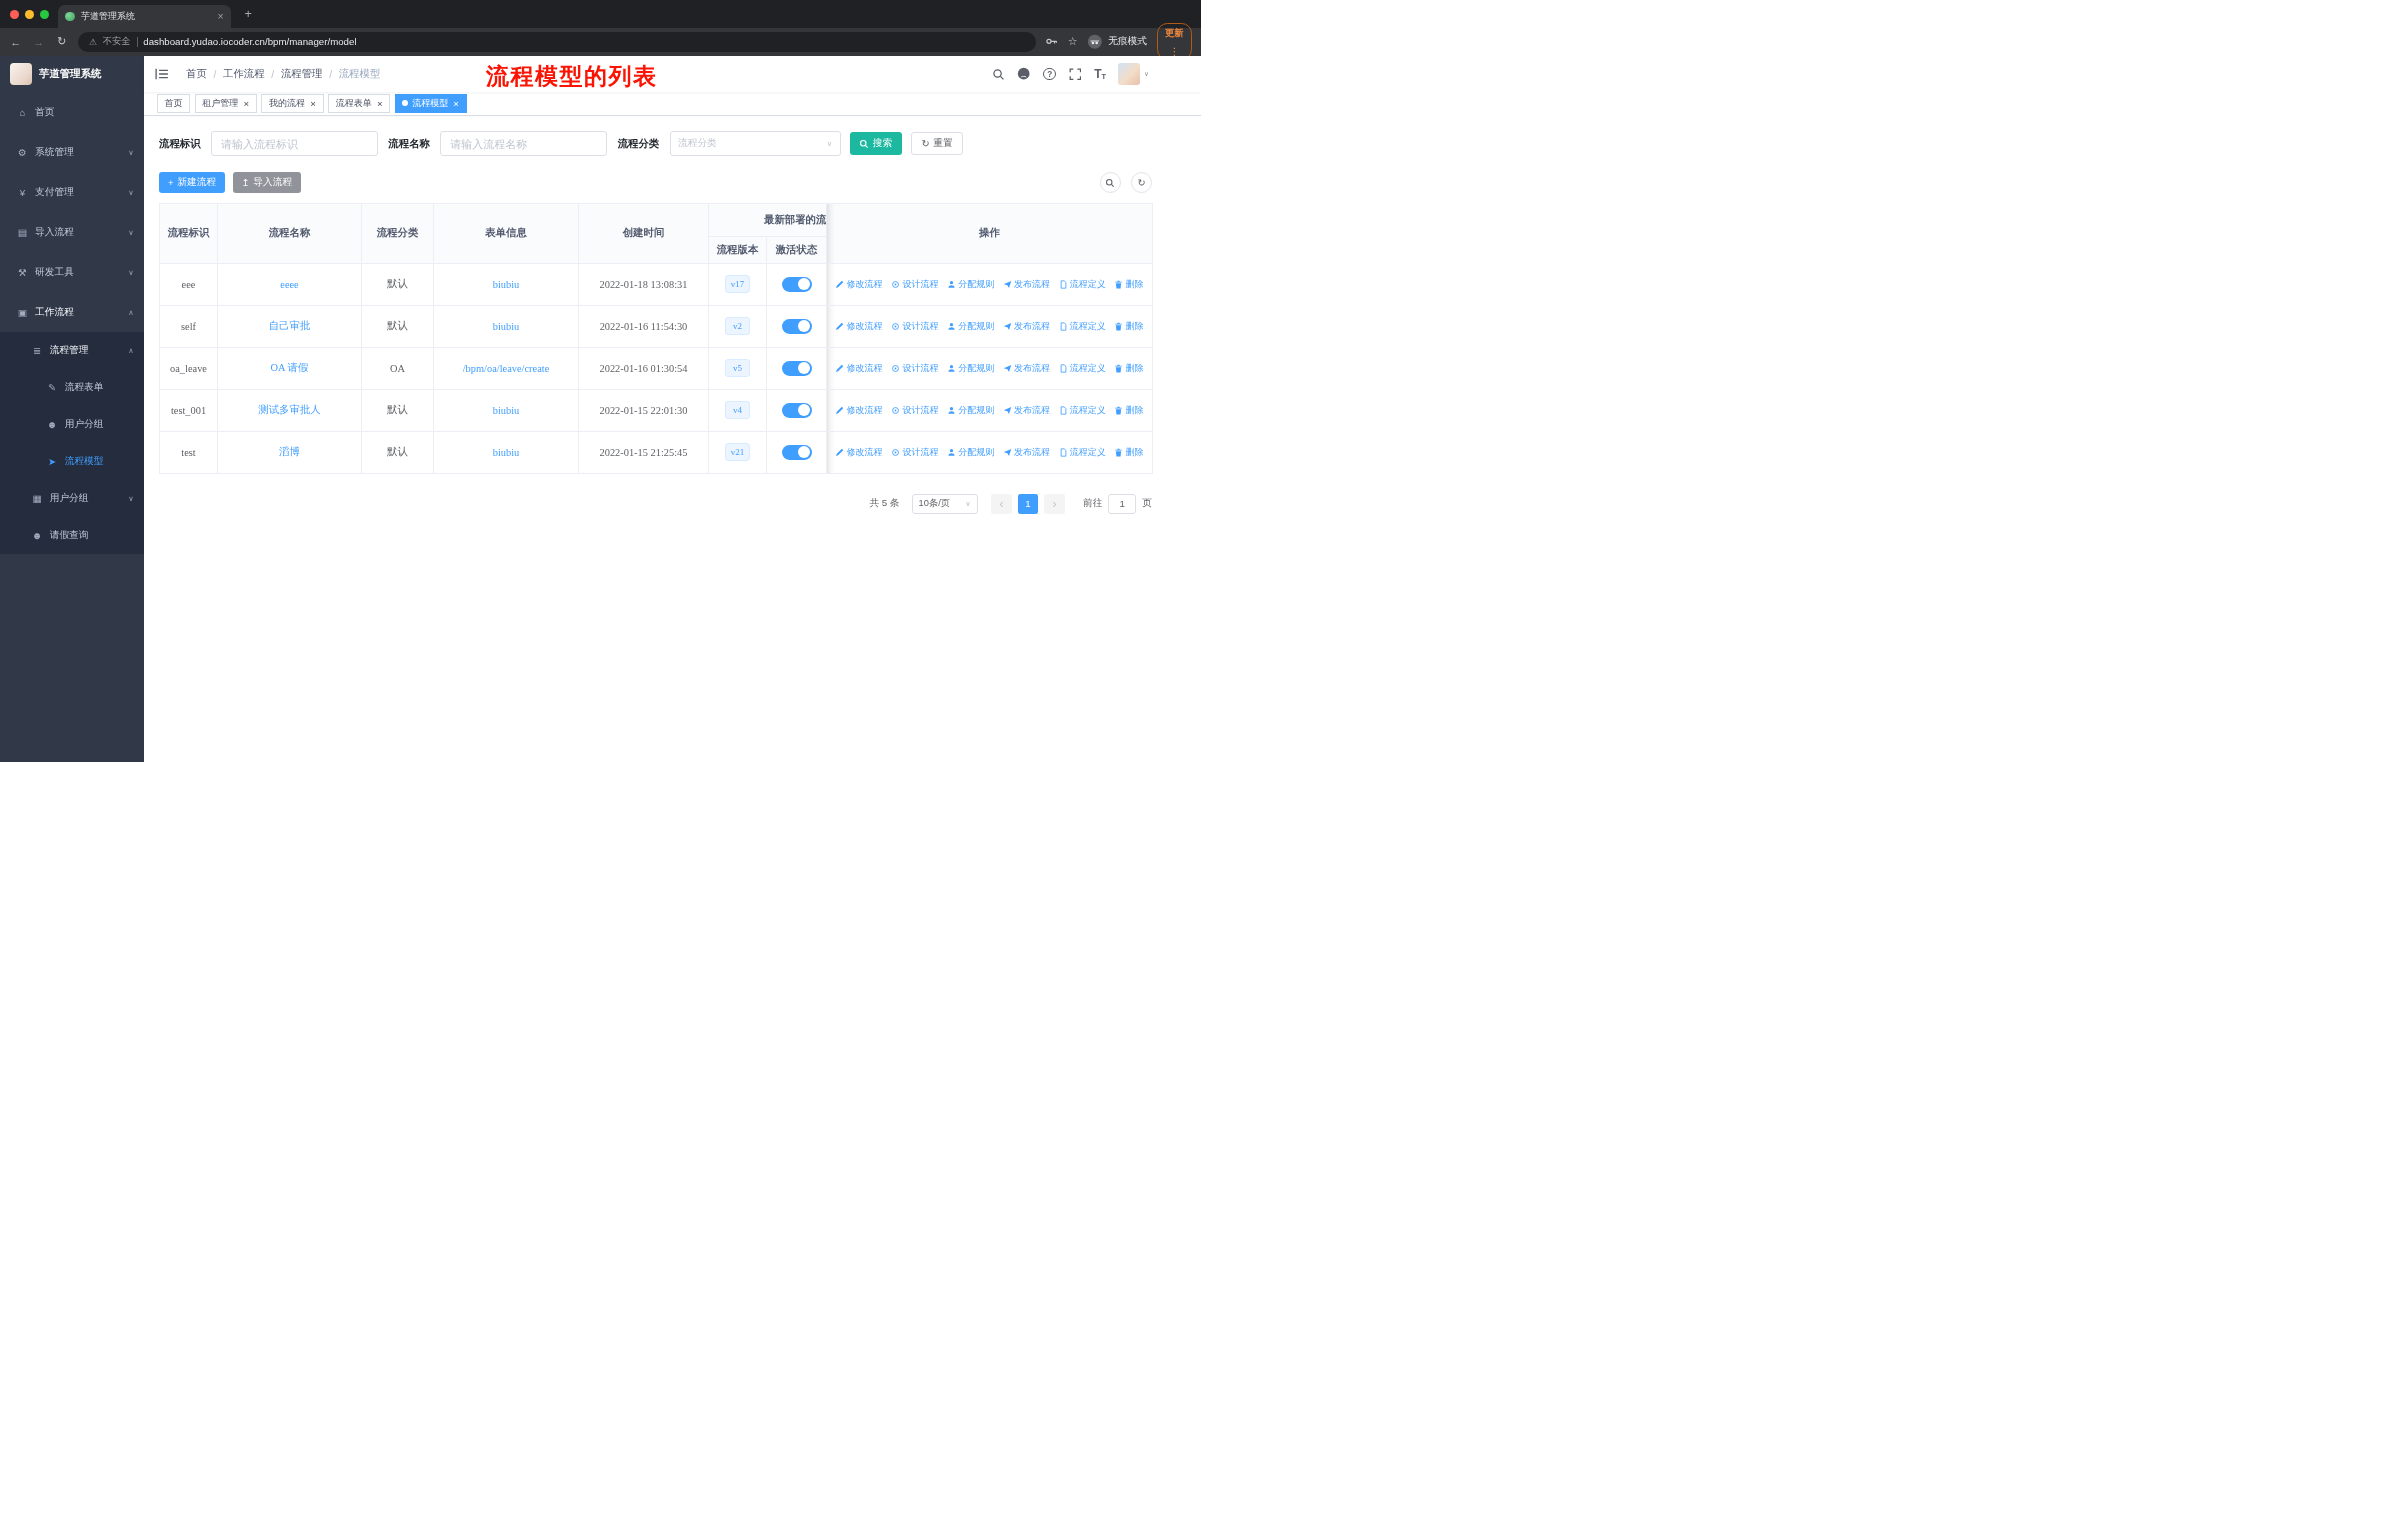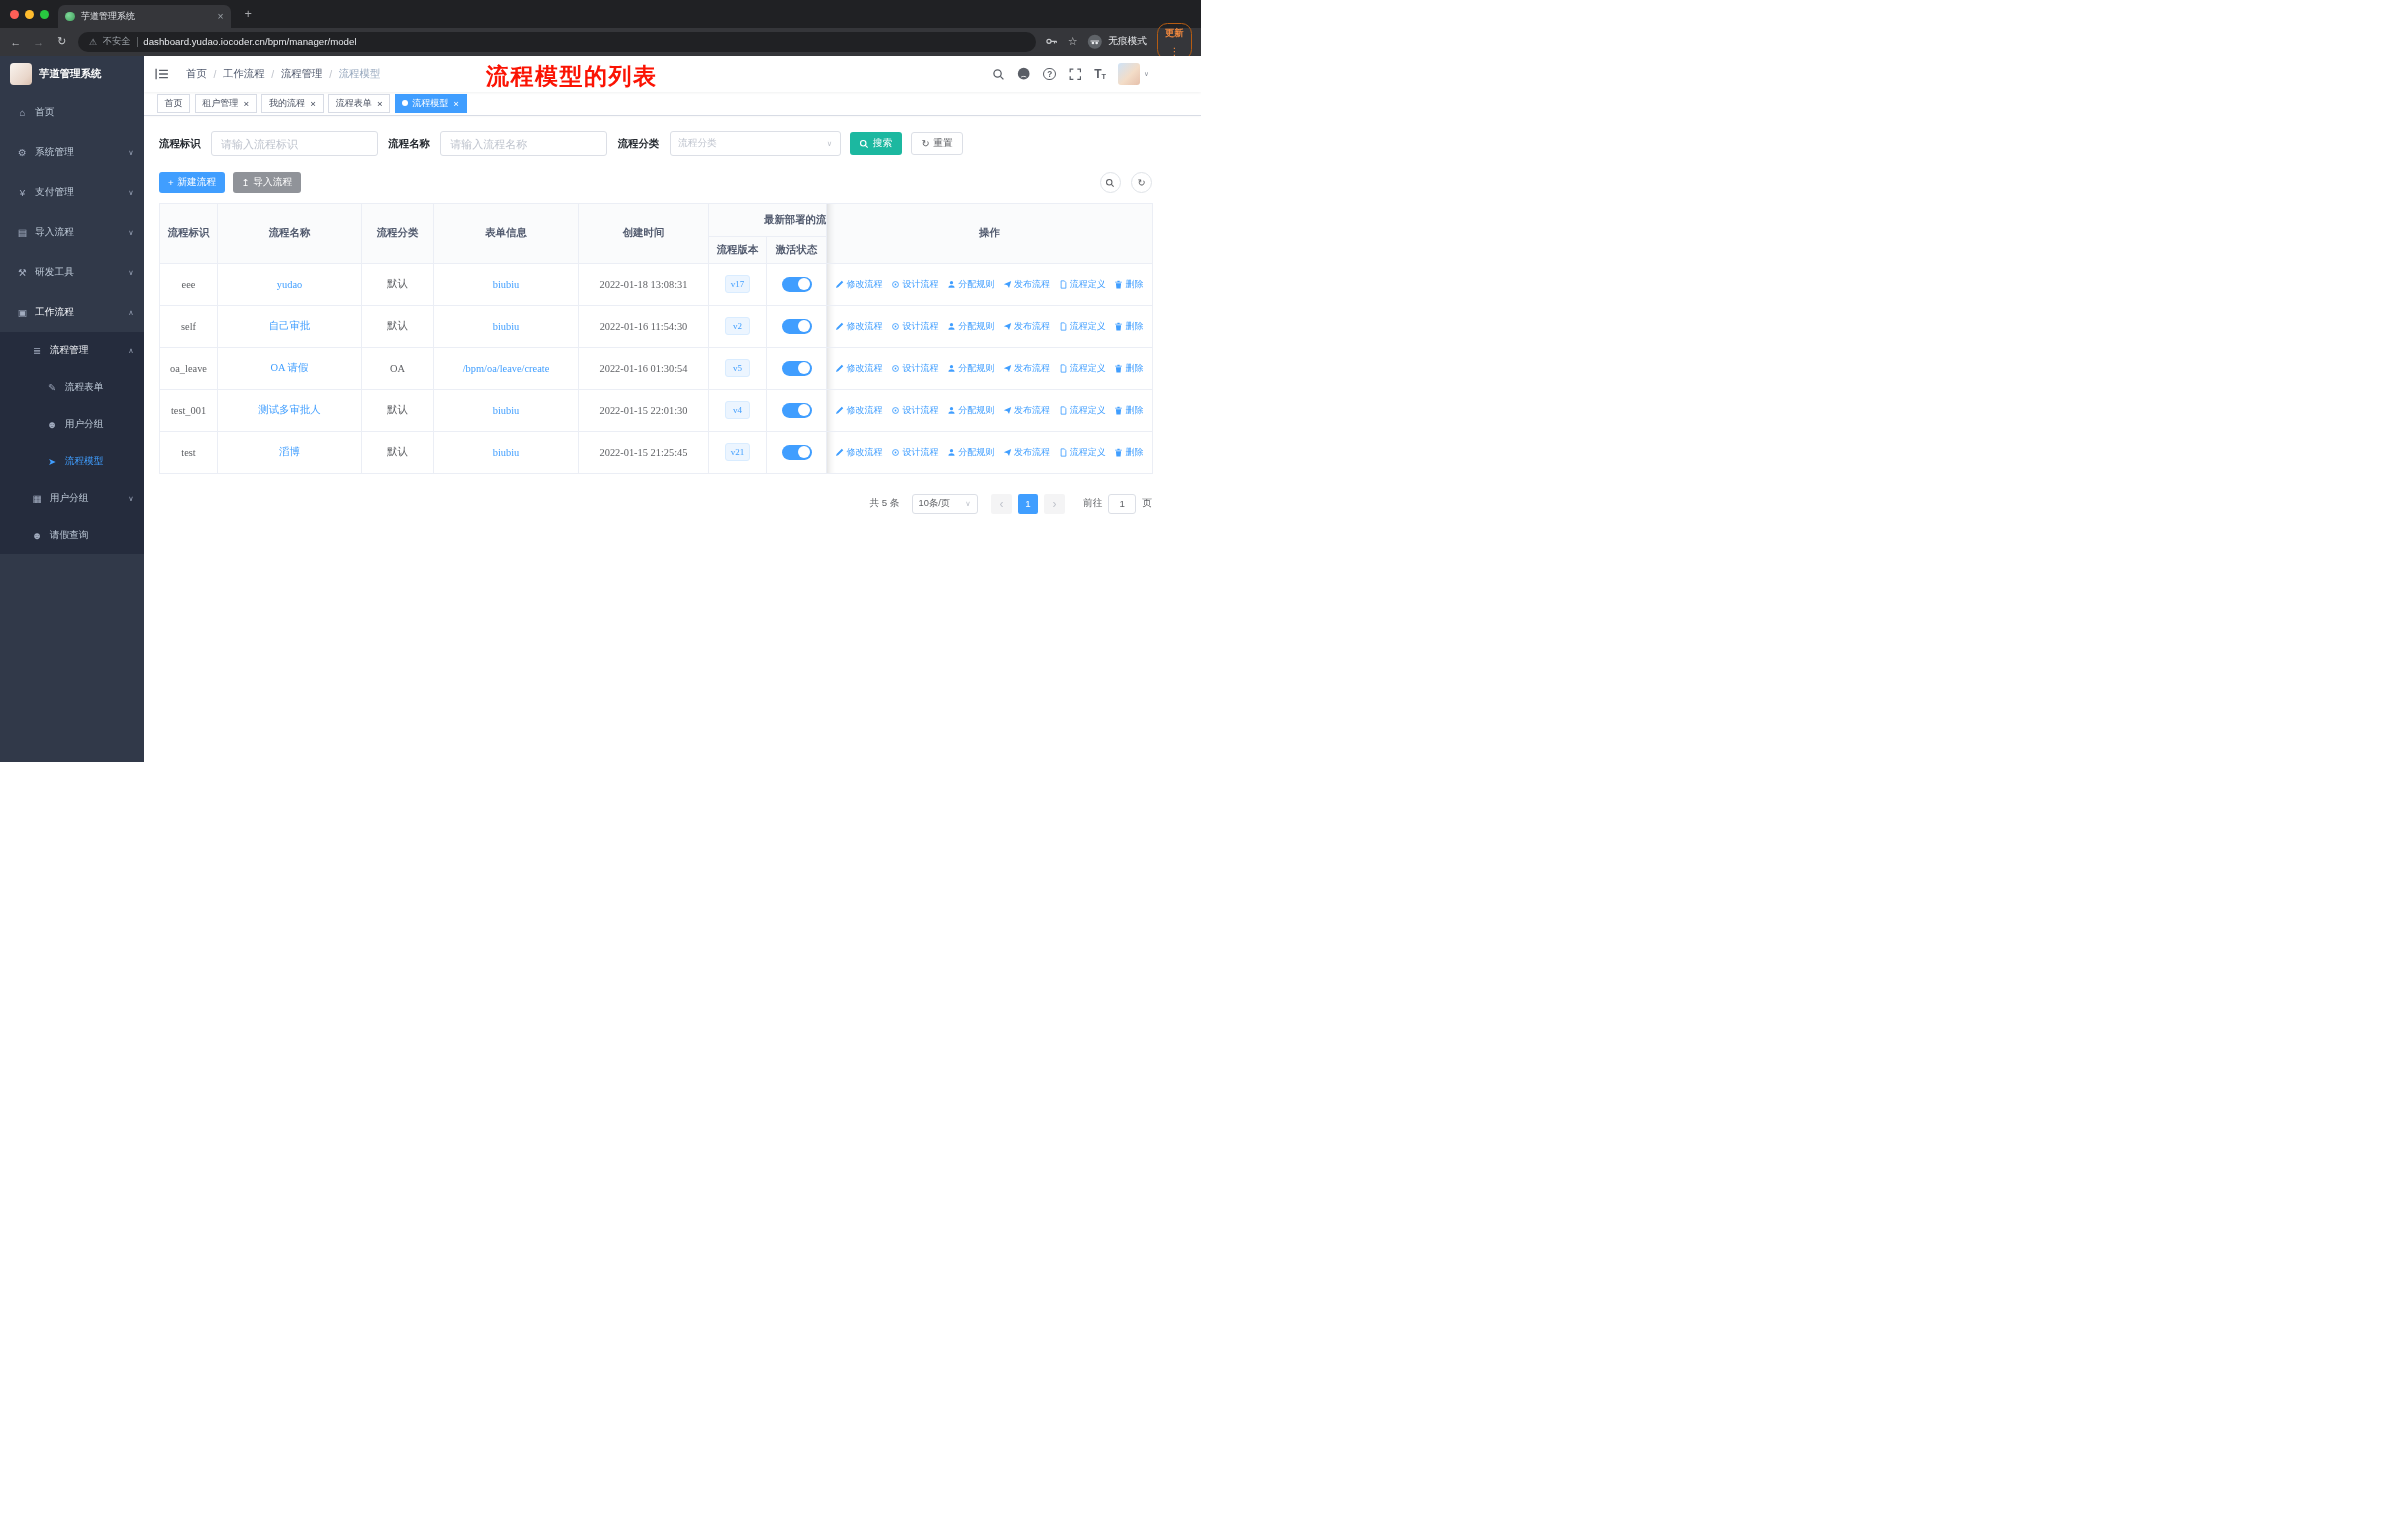--- a/index.html
+++ b/index.html
@@ -366,21 +366,21 @@
         <th rowspan="2" class="fixed">操作</th>
       </tr>
       <tr>
         <th class="sub-th">流程版本</th>
         <th class="sub-th">激活状态</th>
       </tr>
     </thead>
     <tbody id="table-body">
   <tr class="row">
     <td><span>eee</span></td>
-    <td><a class="lnk">yudao</a></td>
+    <td><a class="lnk">eeee</a></td>
     <td><span>默认</span></td>
     <td><a class="lnk">biubiu</a></td>
     <td><span>2022-01-18 13:08:31</span></td>
     <td><span class="vtag">v17</span></td>
     <td>
       <span class="switch"><span class="knob"></span></span>
     </td>
     <td class="fixed op-cell">
       <a class="op">
         <svg class="oi" viewBox="0 0 16 16">

